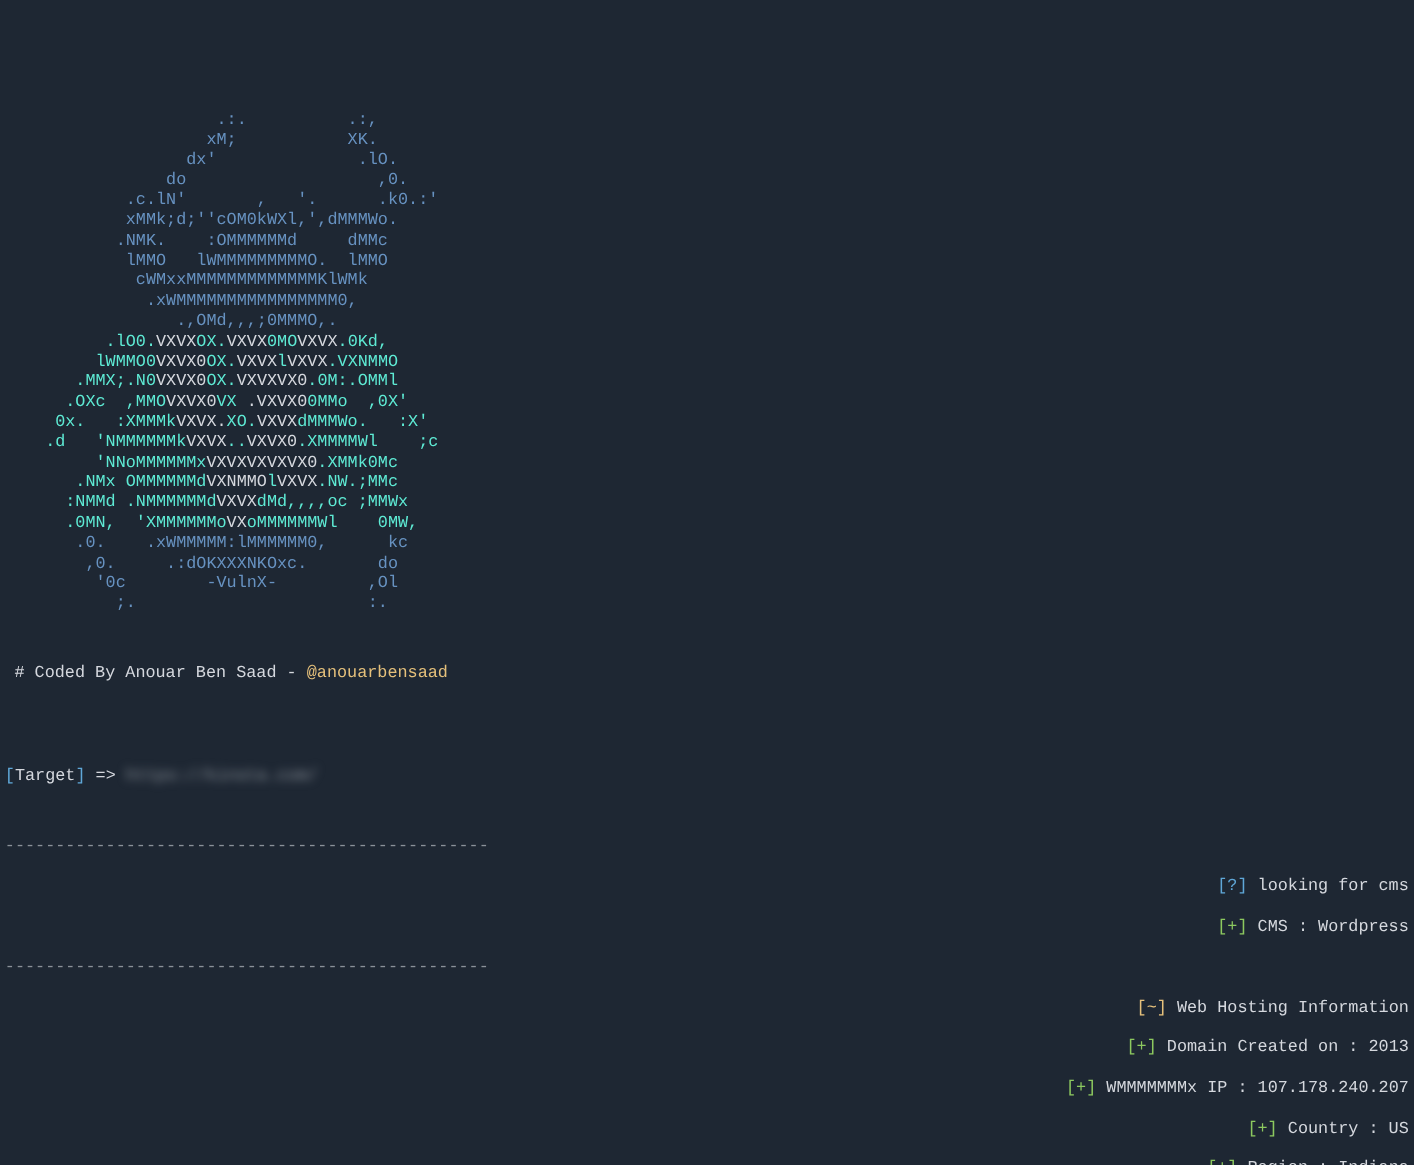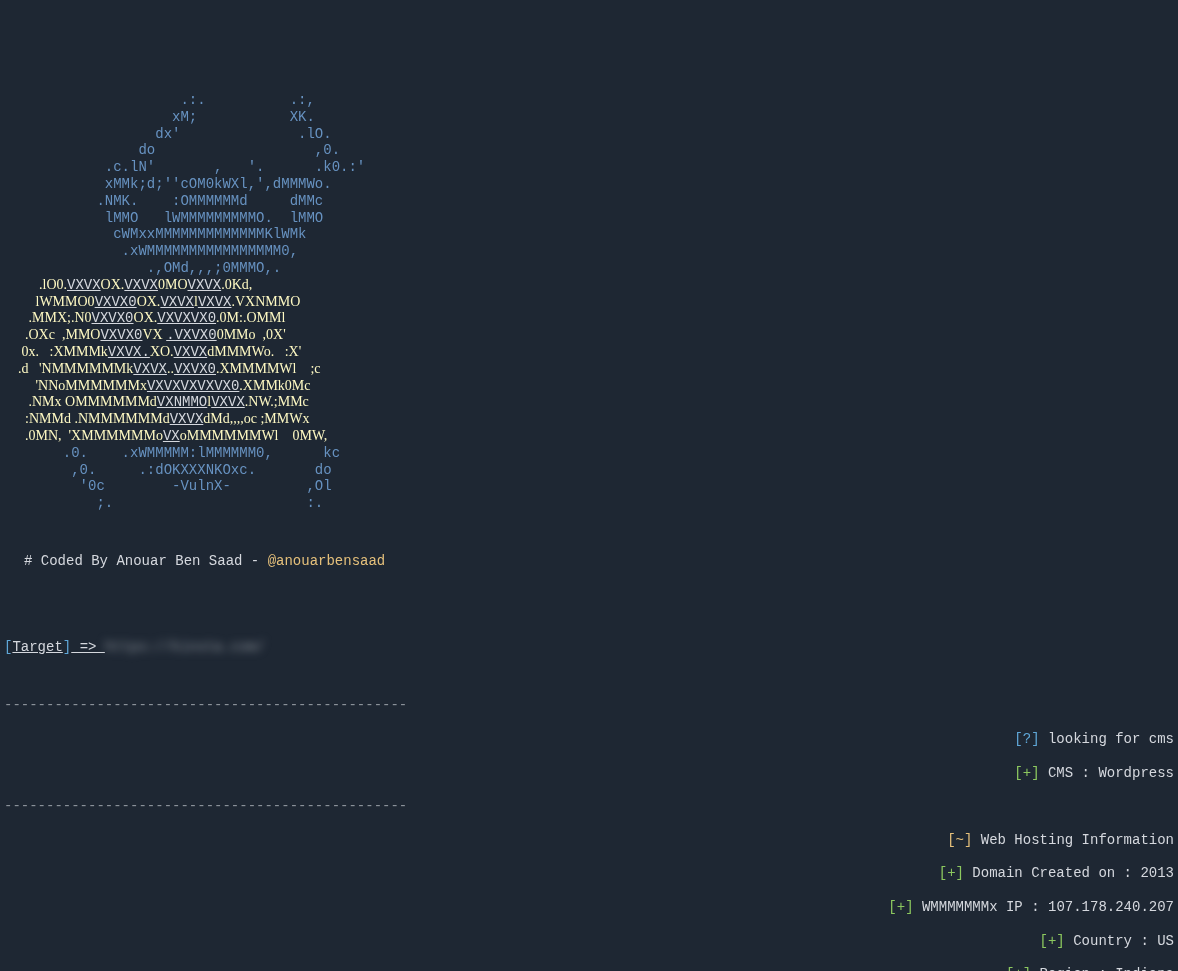--- a/index.html
+++ b/index.html
@@ -8,28 +8,28 @@
       color: #d5d8de;
       font-family: 'Consolas', 'Monaco', 'Courier New', monospace;
       font-size: 14px;
       line-height: 1.2;
       padding: 8px 4px;
       white-space: pre;
       overflow-x: hidden;
     }
     .ascii-art { color: #6792c1; margin-bottom: 16px; }
     .ascii-art .white { color: #d5d8de; }
-    .ascii-art .lblue { color: #fef9c3; font-family: Liberation Serif, serif; }
-    .credit { color: #d5d8de; margin: 8px 0 24px 20px; }
+    .ascii-art .lblue { color: #5eead4; }
+    .credit { color: #d5d8de; margin: 8px 0 24px 8px; }
     .credit .at { color: #e5c07b; }
     .target-line { margin: 12px 0 8px 0; }
     .bracket-blue { color: #5fa7d8; }
     .bracket-green { color: #8cc85f; }
     .bracket-yellow { color: #e5c07b; }
-    .white { color: #d5d8de; text-decoration: underline; }
+    .white { color: #d5d8de; }
     .gray { color: #8a9199; }
     .blur { filter: blur(4px); }
     .dash-line { color: #8a9199; }
     .row { display: block; text-align: right; }
   </style>
 </head>
 <body>
 
 
 

